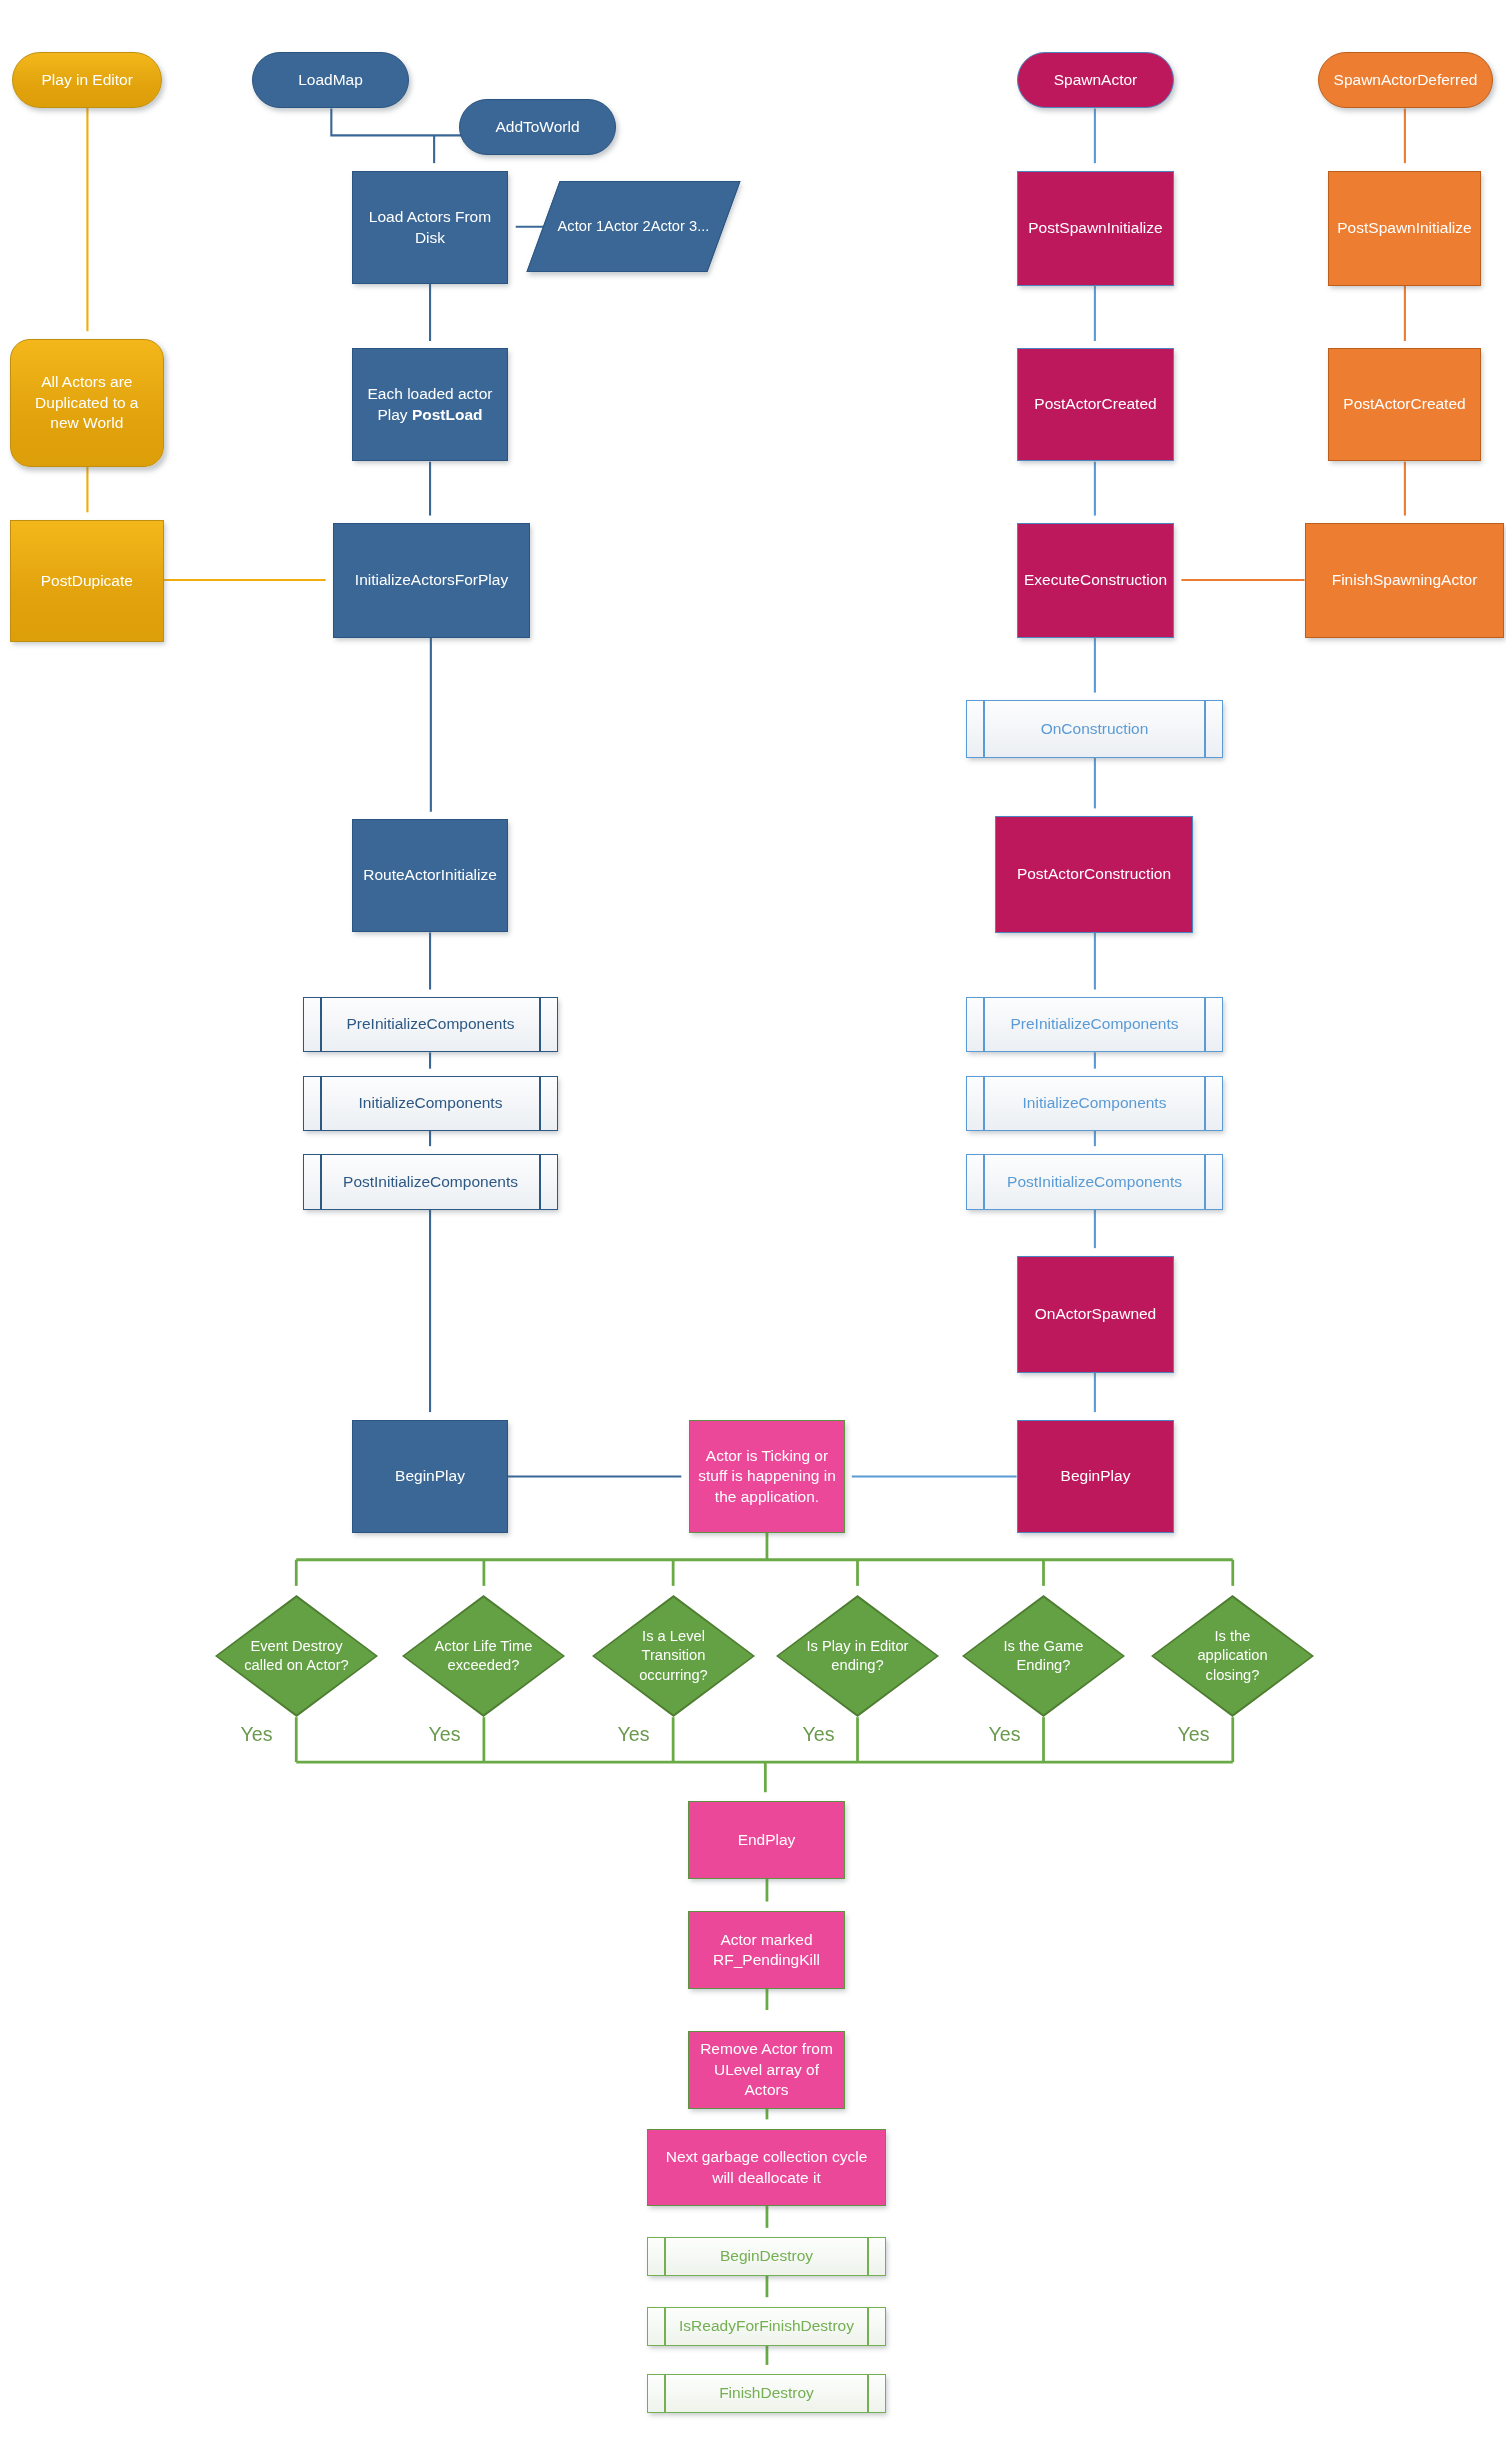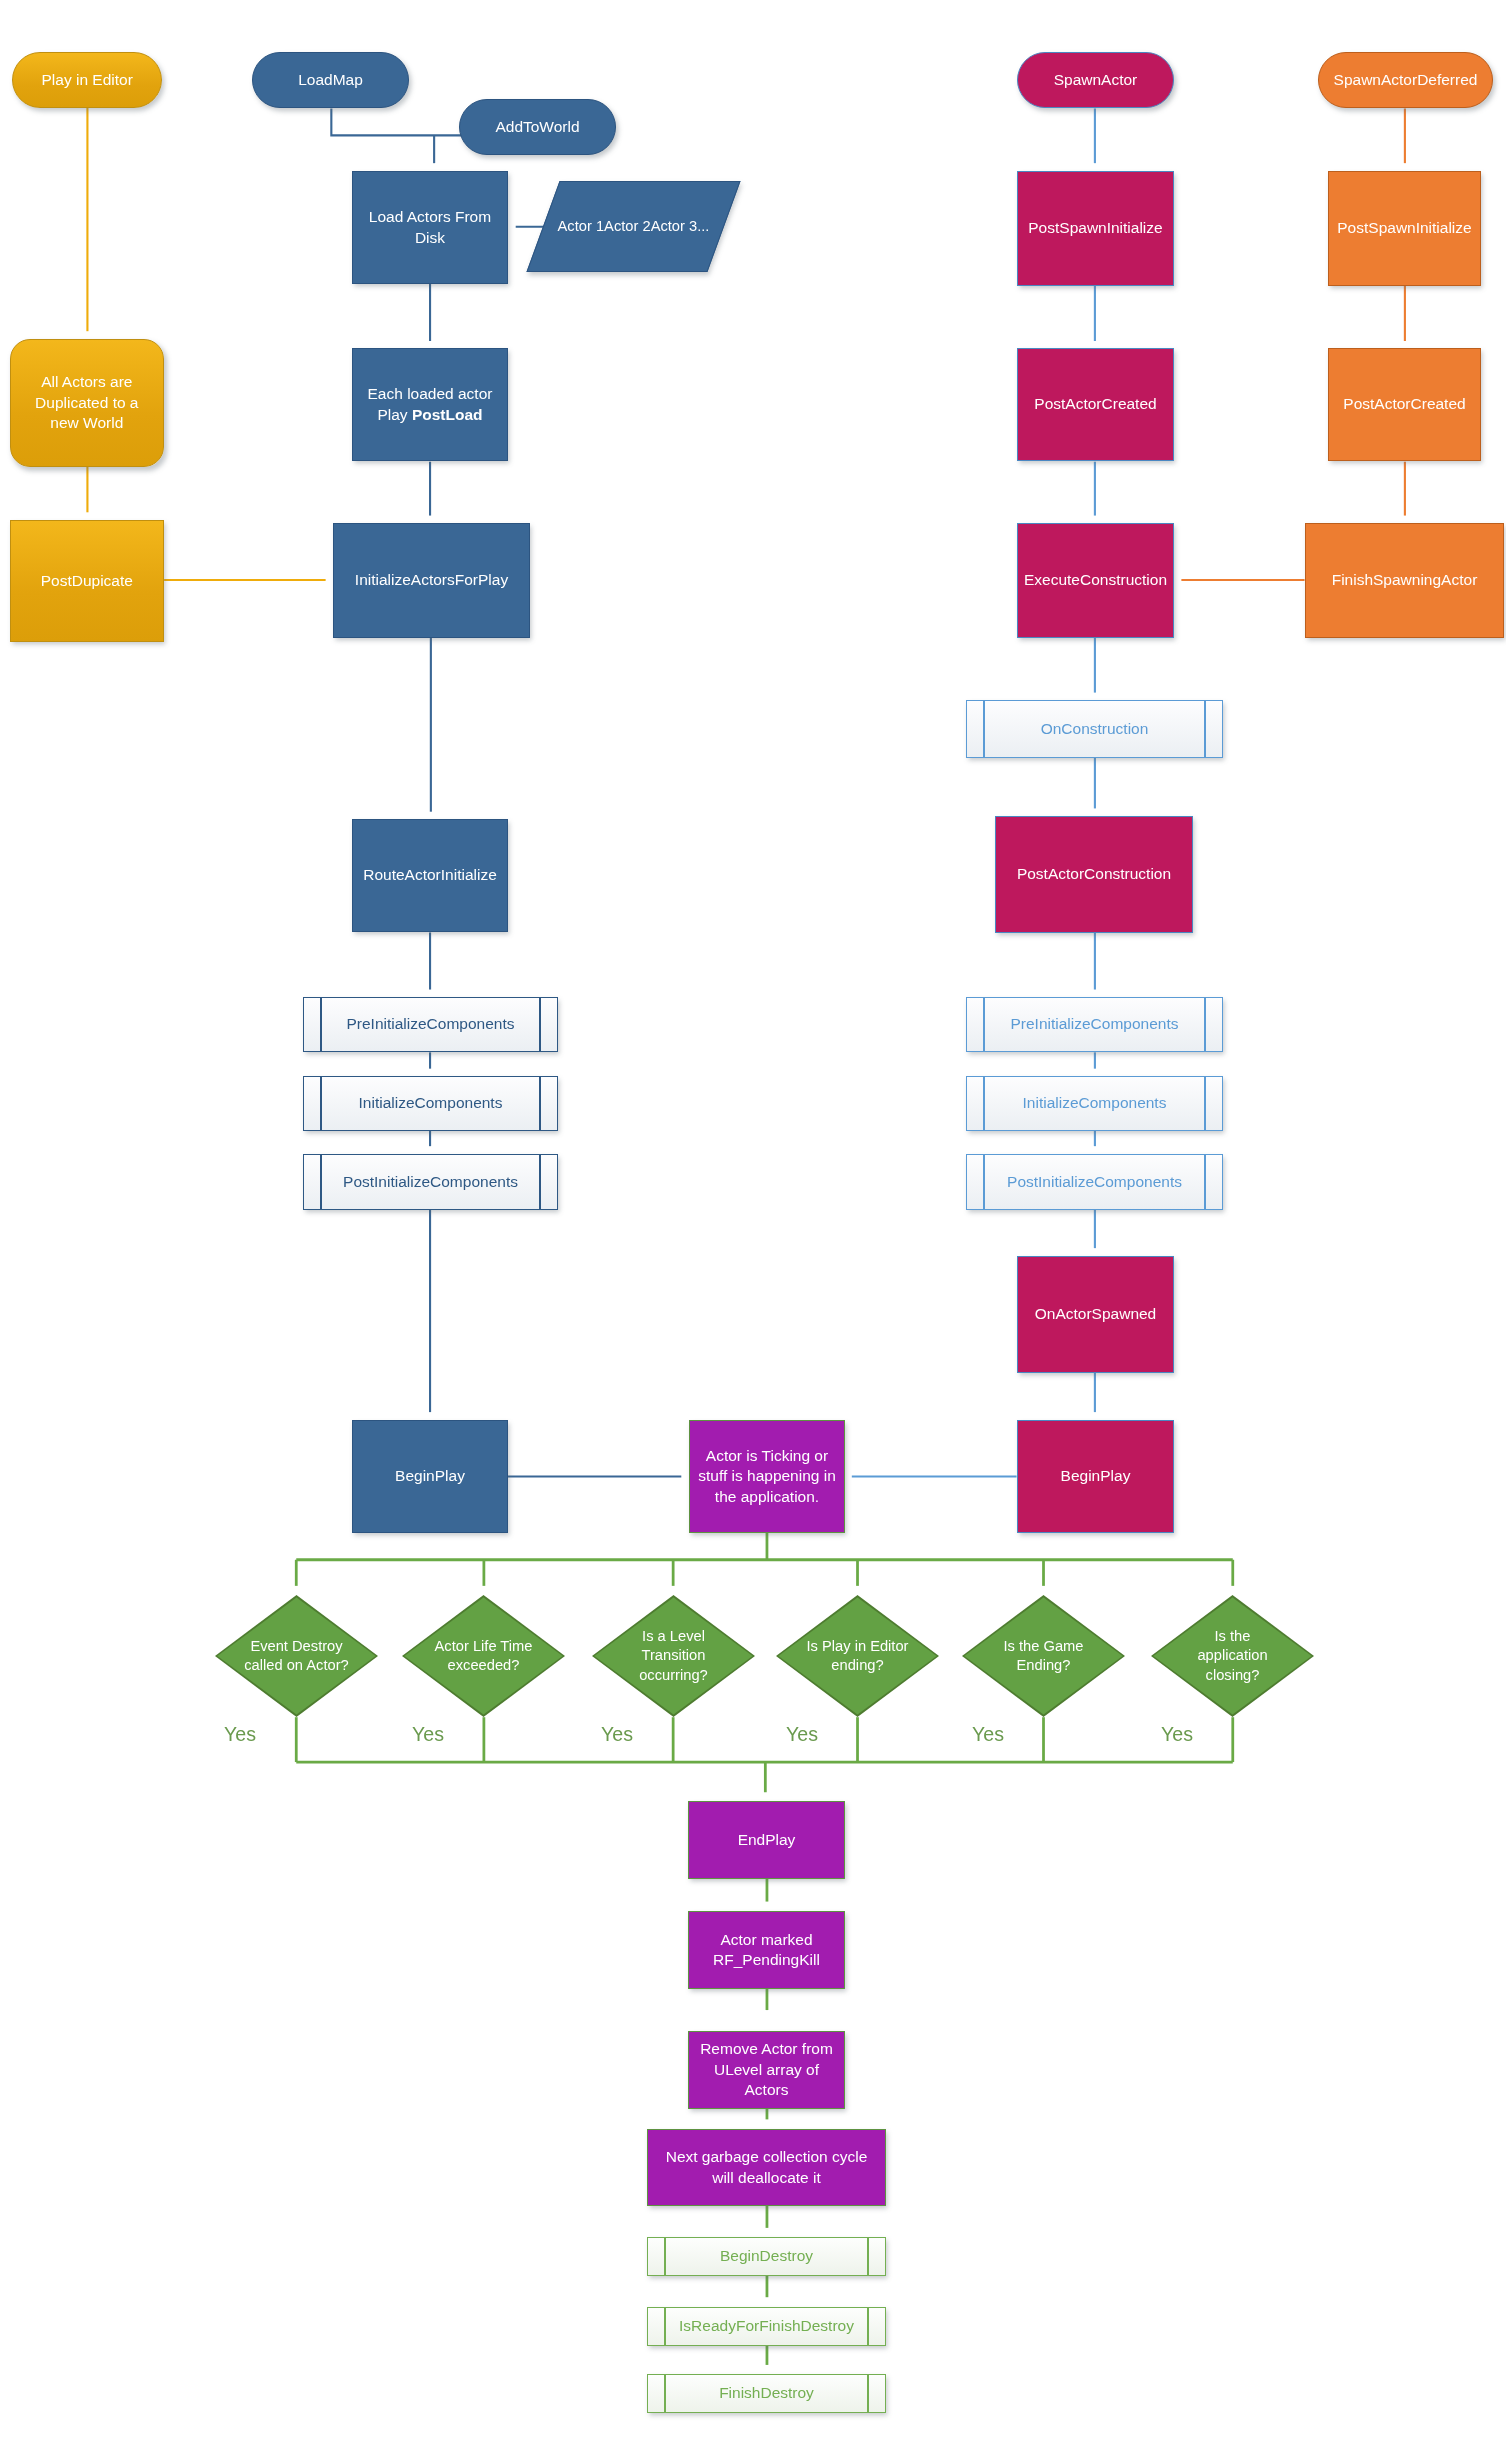--- a/index.html
+++ b/index.html
@@ -18,21 +18,21 @@
   .node{
     position:absolute;box-sizing:border-box;display:flex;align-items:center;justify-content:center;
     text-align:center;color:#fff;font-size:15.5px;line-height:1.32;padding:3.3px 8.2px;
   }
   .shadow{box-shadow:2.4px 3.3px 4.9px rgba(90,100,110,.35);}
   .pill{border-radius:29px;text-align:center;}
   .gold{background:linear-gradient(180deg,#F3B71B 0%,#E2A30D 60%,#DC9E09 100%);border:1.6px solid #C08F10;}
   .dblue{background:#3A6795;border:1.6px solid #2C5480;}
   .mblue{background:#be185d;border:1.6px solid #4A87C2;}
   .orangeb{background:#ED7D31;border:1.6px solid #BC5F1D;}
-  .greenb{background:#a21caf;border:1.6px solid #5E9241;}
+  .greenb{background:#ec4899;border:1.6px solid #5E9241;}
 
   .sub{
     background:linear-gradient(180deg,#FDFDFE 0%,#EBEFF3 100%);
     border:1.6px solid currentColor;font-size:15.5px;
   }
   .sub::before,.sub::after{
     content:"";position:absolute;top:0;bottom:0;width:1.6px;background:currentColor;
   }
   .sub::before{left:16.3px;}
   .sub::after{right:16.3px;}
@@ -47,21 +47,21 @@
   }
   .para .plines{position:relative;display:flex;flex-direction:row;gap:0;line-height:21px;}
 
   .diamond{position:absolute;width:163px;height:122px;}
   .diamond .dborder{position:absolute;inset:0;background:#4E7C30;clip-path:polygon(50% 0,100% 50%,50% 100%,0 50%);}
   .diamond .dfill{position:absolute;inset:2.4px;background:#63A144;clip-path:polygon(50% 0,100% 50%,50% 100%,0 50%);}
   .diamond .dlabel{
     position:absolute;inset:0;display:flex;align-items:center;justify-content:center;
     text-align:center;color:#fff;font-size:14.7px;line-height:1.3;padding:0 28px;box-sizing:border-box;
   }
-  .yes{position:absolute;width:65px;text-align:left;color:#6A9A4E;font-size:19.6px;}
+  .yes{position:absolute;width:65px;text-align:center;color:#6A9A4E;font-size:19.6px;}
 
   
   #n-pie{left:12.2px;top:52px;width:150px;height:56px;}
   #n-loadmap{left:252px;top:52px;width:157px;height:56px;}
   #n-addtoworld{left:459px;top:52px;width:157px;height:56px;margin-top:47px;}
   #n-spawnactor{left:1017px;top:52px;width:157px;height:56px;}
   #n-spawndeferred{left:1318px;top:52px;width:175px;height:56px;}
 
   #n-loadactors{left:352px;top:171px;width:156px;height:113px;}
   #n-actorlist{left:543px;top:181px;width:181px;height:91px;font-size:14.7px;}

